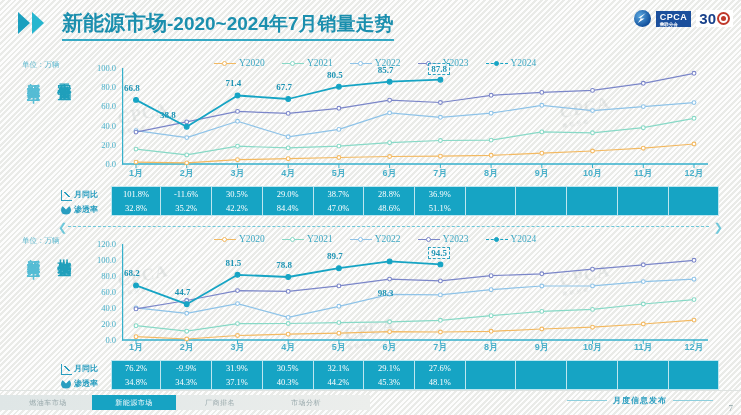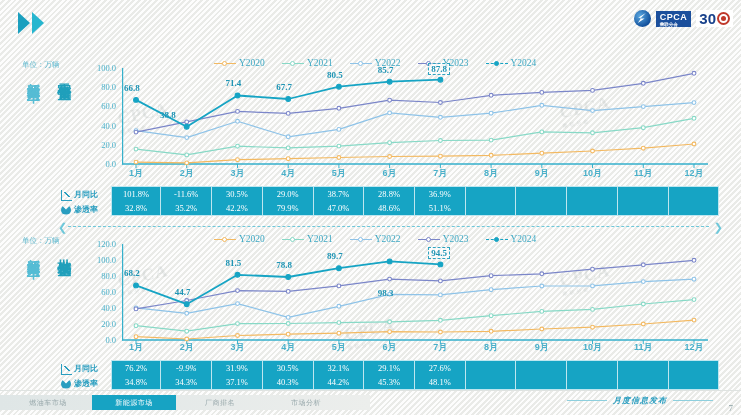--- a/index.html
+++ b/index.html
@@ -181,38 +181,41 @@
   }
   #tabs { position:absolute; left:6px; top:3px; display:flex; gap:2px; }
   #tabs .tab {
     width:84px; height:15px; font-size:7px; color:#98a8ab;
     display:flex; align-items:center; justify-content:center;
     background:transparent; letter-spacing:.5px;
   }
   #tabs .tab.active { background:#17a3c3; color:#fff; }
   #footnote {
     position:absolute; right:28px; top:3px; font-size:8px; color:#2a9ec0;
-    font-weight:bold; letter-spacing:1px; display:flex; align-items:center; gap:6px;font-style:italic;
+    font-weight:bold; letter-spacing:1px; display:flex; align-items:center; gap:6px;
   }
   #footnote .ln{ width:40px;height:0;border-top:1px solid #8ecfdd; }
   #pageno{
     position:absolute; right:8px; top:11px; font-size:9px; color:#8aa0a4;
     font-family:"Liberation Serif", serif;
   }
   .hrule{ position:absolute; left:0; top:390px; width:741px; height:1px; background:#dfe3e1; }
 </style>
 </head>
 <body>
 
 <div id="page">
 
   <div id="header">
     <div class="chev">
       <i></i>
         <i class="b"></i>
+    </div>
+    <div id="title">
+      <span>新能源市场</span><span class="sub">-2020~2024年7月销量走势</span>
     </div>
     <div id="logos">
       <div class="cpca-mark"></div>
       <div class="cpca-box">
         <span style="font-size:9px;line-height:10px;letter-spacing:.5px">CPCA</span>
         <span>乘联分会</span>
       </div>
       <div class="anniv">
         <div class="n">30</div>
         <div class="o"></div>
@@ -405,21 +408,21 @@
           <div class="cell empty" style="width: 50.7273px; height: 15px;">&nbsp;</div>
           <div class="cell empty" style="width: 50.7273px; height: 15px;">&nbsp;</div>
           <div class="cell empty" style="width: 50.7273px; height: 15px;">&nbsp;</div>
           <div class="cell empty" style="width: 50.7273px; height: 15px;">&nbsp;</div>
           <div class="cell empty" style="width: 50.7273px; height: 15px;">&nbsp;</div>
         </div>
       <div class="datarow bot" id="row-pen-top" style="left: 110.636px; top: 155px;">
           <div class="cell" style="width: 50.7273px; height: 15px;">32.8%</div>
           <div class="cell" style="width: 50.7273px; height: 15px;">35.2%</div>
           <div class="cell" style="width: 50.7273px; height: 15px;">42.2%</div>
-          <div class="cell" style="width: 50.7273px; height: 15px;">79.9%</div>
+          <div class="cell" style="width: 50.7273px; height: 15px;">84.4%</div>
           <div class="cell" style="width: 50.7273px; height: 15px;">47.0%</div>
           <div class="cell" style="width: 50.7273px; height: 15px;">48.6%</div>
           <div class="cell" style="width: 50.7273px; height: 15px;">51.1%</div>
           <div class="cell empty" style="width: 50.7273px; height: 15px;">&nbsp;</div>
           <div class="cell empty" style="width: 50.7273px; height: 15px;">&nbsp;</div>
           <div class="cell empty" style="width: 50.7273px; height: 15px;">&nbsp;</div>
           <div class="cell empty" style="width: 50.7273px; height: 15px;">&nbsp;</div>
           <div class="cell empty" style="width: 50.7273px; height: 15px;">&nbsp;</div>
         </div>
     </div>

